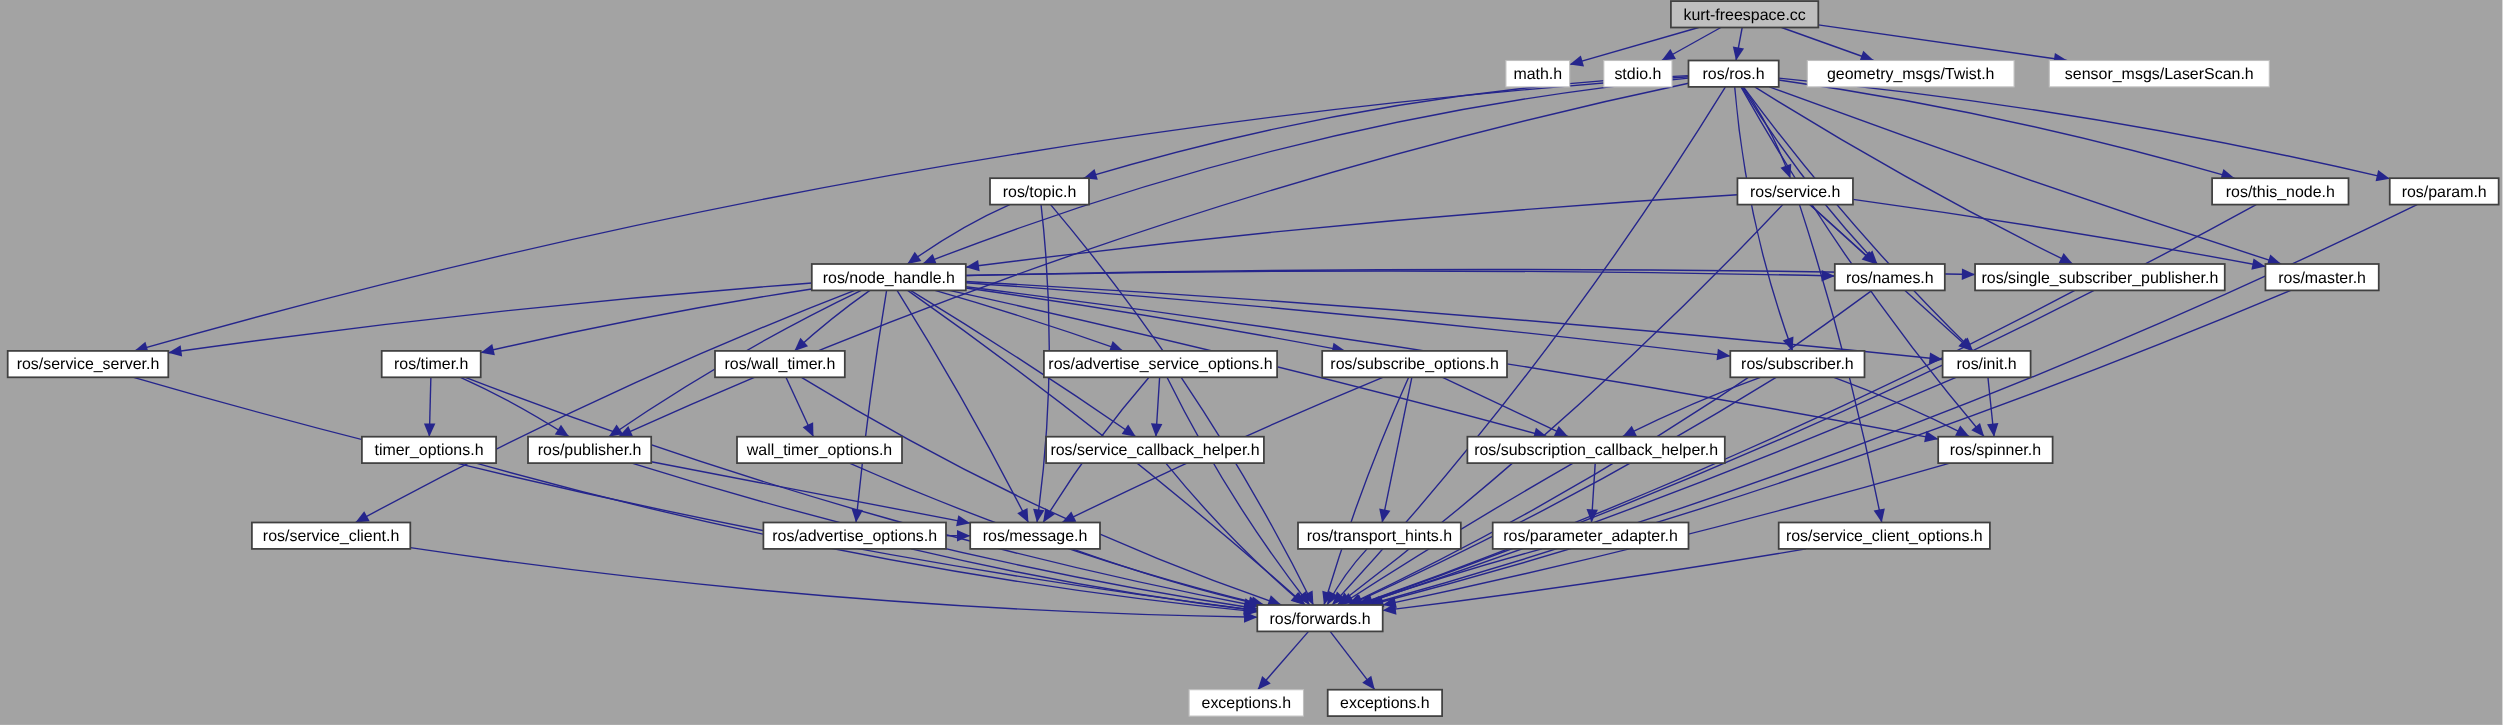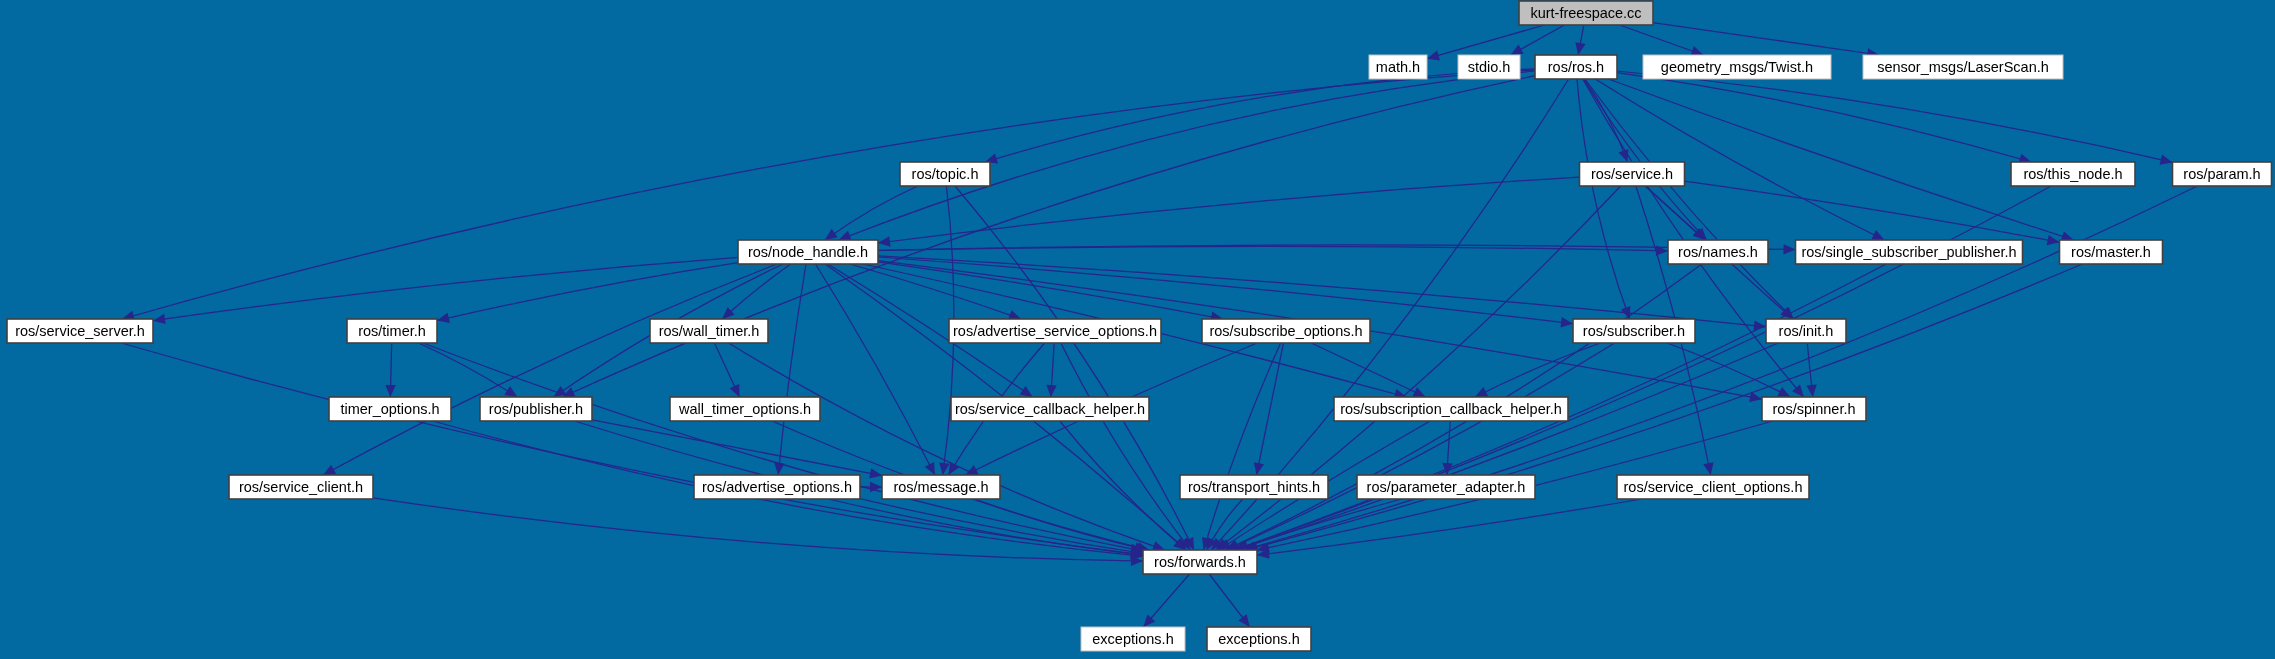--- a/index.html
+++ b/index.html
@@ -4,21 +4,21 @@
 <style>
   html, body {
     margin: 0;
     padding: 0;
     background: #ffffff;
   }
   #graph-root {
     position: relative;
     width: 2275px;
     height: 659px;
-    background: #0369a1;
+    background: #a3a3a3;
     font-family: "Liberation Sans", sans-serif;
     overflow: hidden;
   }
   svg#dep-graph {
     display: block;
     width: 2275px;
     height: 659px;
   }
   .node-box {
     fill: #ffffff;

